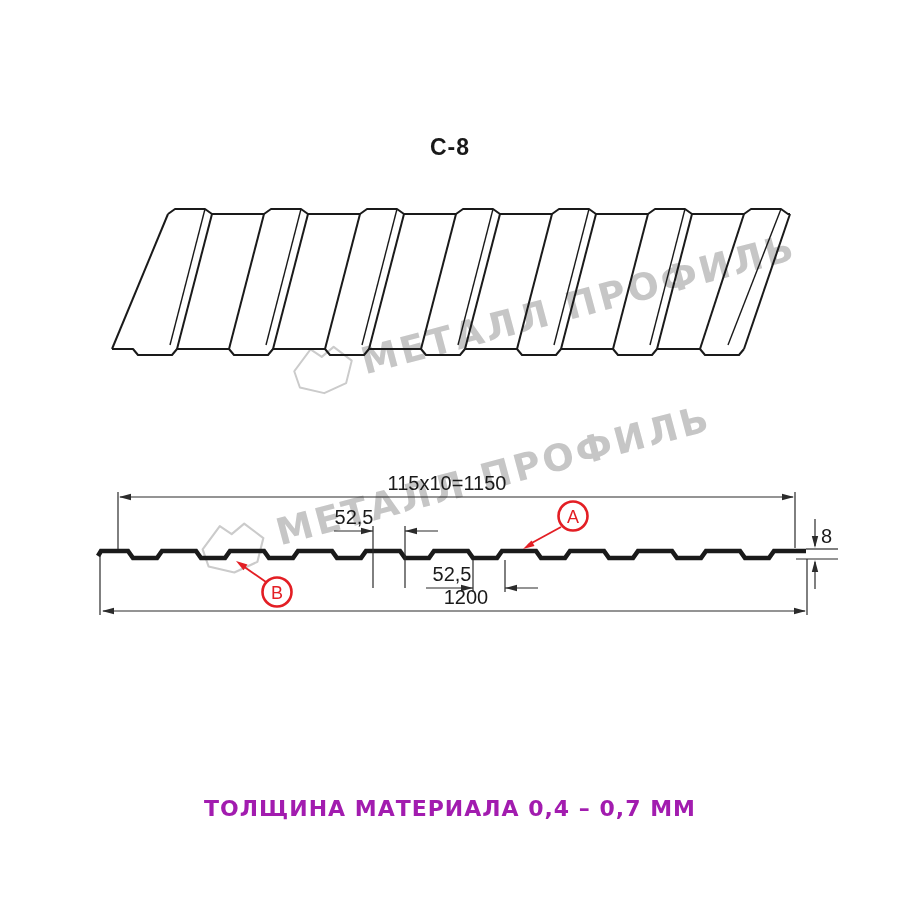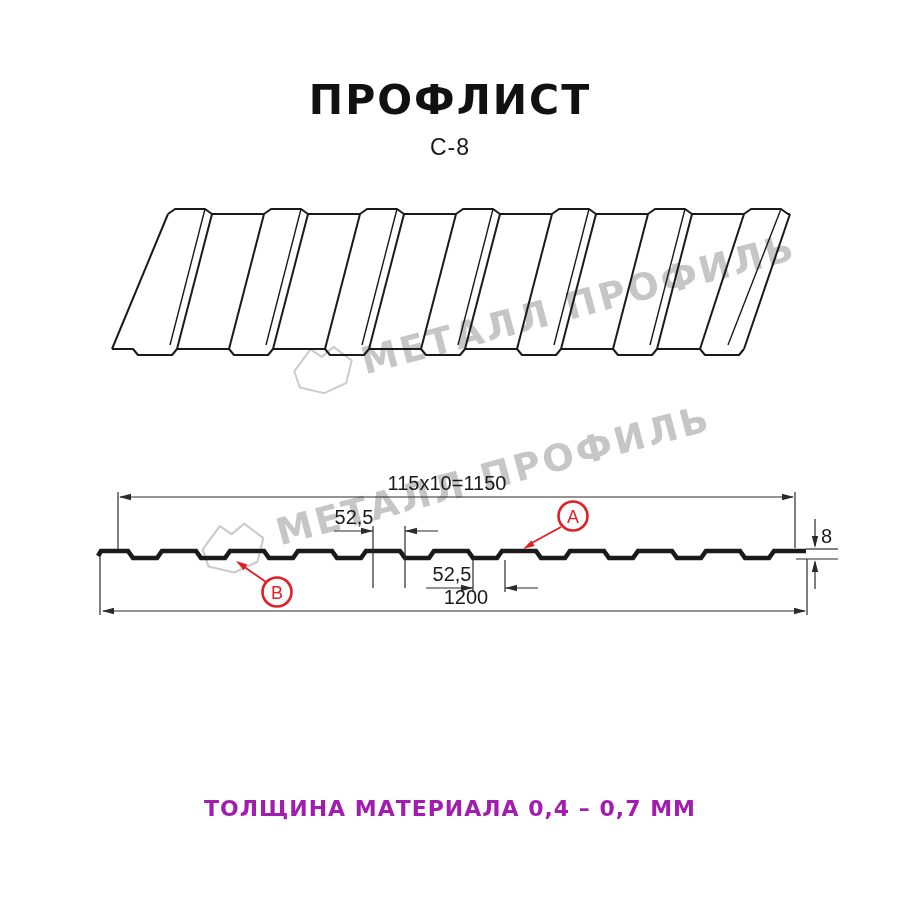--- a/index.html
+++ b/index.html
@@ -5,21 +5,21 @@
   html,body{margin:0;padding:0;}
   body{width:900px;height:900px;position:relative;background:#ffffff;overflow:hidden;
        font-family:"Liberation Sans","DejaVu Sans",sans-serif;}
   .stage{position:absolute;left:0;top:0;width:900px;height:900px;}
 
   
   .title{position:absolute;left:0;top:76px;width:900px;text-align:center;
          font-family:"DejaVu Sans","Liberation Sans",sans-serif;
          font-weight:bold;font-size:41px;letter-spacing:2px;color:#111;z-index:4;}
   .subtitle{position:absolute;left:0;top:134px;width:900px;text-align:center;
-            font-size:23px;font-weight:400;color:#191919;letter-spacing:1px;z-index:4;}
+            font-size:23px;font-weight:700;color:#191919;letter-spacing:1px;z-index:4;}
   .footer-note{position:absolute;left:0;top:796px;width:900px;text-align:center;
                font-family:"DejaVu Sans","Liberation Sans",sans-serif;
                font-size:22px;font-weight:600;letter-spacing:1px;color:#a21caf;z-index:4;}
 
   
   .wm-text{position:absolute;white-space:nowrap;color:#c6c6c6;
            font-family:"DejaVu Sans","Liberation Sans",sans-serif;
            font-weight:bold;font-size:37px;letter-spacing:3px;z-index:1;
            transform:rotate(-15deg);transform-origin:left center;}
   .wm-logo{position:absolute;z-index:1;}
@@ -35,21 +35,20 @@
   .dtxt {font-family:"Liberation Sans","DejaVu Sans",sans-serif;font-size:20px;fill:#1a1a1a;}
   .red  {stroke:#e31e24;fill:none;}
   .redf {fill:#e31e24;stroke:none;}
   .rtxt {font-family:"Liberation Sans","DejaVu Sans",sans-serif;font-size:18px;fill:#e31e24;}
 </style>
 </head>
 <body>
 
 <div class="stage">
 
-  <div class="title">ПРОФЛИСТ</div>
   <div class="subtitle">С-8</div>
 
   <div class="wm-logo" style="left:289px;top:345px;">
     <svg width="68" height="50" viewBox="0 0 100 80">
       <path d="M 4,42 L 30,7 L 48,19 L 67,3 L 96,25 L 87,61 L 52,77 L 13,68 Z" fill="none" stroke="#cbcbcb" stroke-width="3.2" stroke-linejoin="round"></path>
     </svg>
   </div>
   <div class="wm-text" style="left:362px;top:341px;">МЕТАЛЛ ПРОФИЛЬ</div>
 
   <div class="wm-logo" style="left:200px;top:521px;">

